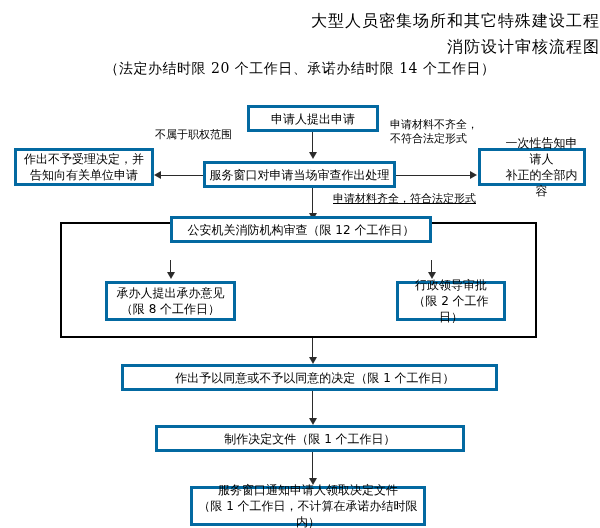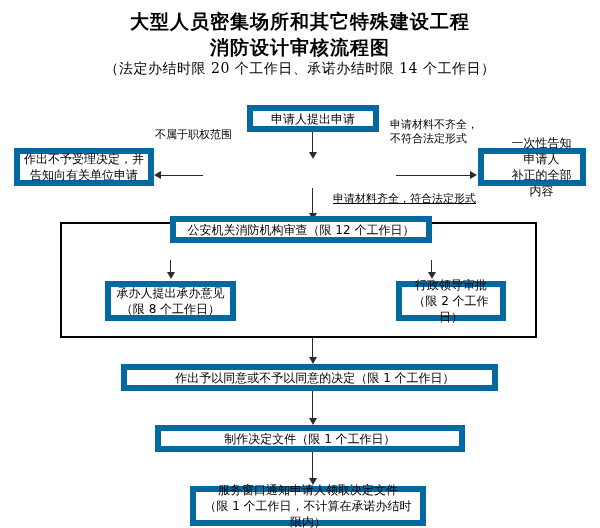--- a/index.html
+++ b/index.html
@@ -17,43 +17,43 @@
     height: 528px;
     background: #ffffff;
     overflow: hidden;
   }
 
   
   .title-main {
     position: absolute;
     left: 0;
     width: 600px;
-    text-align: center;
-    font-weight: bold;
-    font-size: 19px;
+    text-align: right;
+    font-weight: normal;
+    font-size: 16px;
     letter-spacing: 1px;
     line-height: 26px;
     font-family: "DejaVu Serif", "Liberation Serif", serif;
   }
   .title-sub {
     position: absolute;
     left: 12px;
     width: 576px;
     text-align: center;
     font-size: 14px;
     letter-spacing: 0.5px;
     line-height: 20px;
     font-family: "DejaVu Serif", "Liberation Serif", serif;
   }
 
   
   .box {
     position: absolute;
     box-sizing: border-box;
-    border: 6px solid #0369a1;
+    border: 3px solid #0369a1;
     background: #ffffff;
     display: flex;
     align-items: center;
     justify-content: center;
     text-align: center;
     font-size: 12px;
     line-height: 16px;
     padding: 1px 3px;
     white-space: pre-line;
   }
@@ -121,20 +121,21 @@
   <div class="box" style="left:247px; top:105px; width:132px; height:27px;">申请人提出申请</div>
 
   <div class="vline" style="left:312px; top:132px; height:23px;"></div>
   <div class="arrow-down" style="left:309px; top:152px;"></div>
 
   <div class="note" style="left:155px; top:128px;">不属于职权范围</div>
 
   <div class="note" style="left:390px; top:118px;">申请材料不齐全，
 不符合法定形式</div>
 
+  <div class="box" style="left:203px; top:161px; width:193px; height:27px;">服务窗口对申请当场审查作出处理</div>
 
   <div class="box" style="left:14px; top:148px; width:140px; height:38px;">作出不予受理决定，并
 告知向有关单位申请</div>
 
   <div class="hline" style="left:160px; top:175px; width:43px;"></div>
   <div class="arrow-left" style="left:154px; top:171px;"></div>
 
   <div class="box" style="left:478px; top:148px; width:108px; height:38px;padding-left:22px;">一次性告知申请人
 补正的全部内容</div>
 

